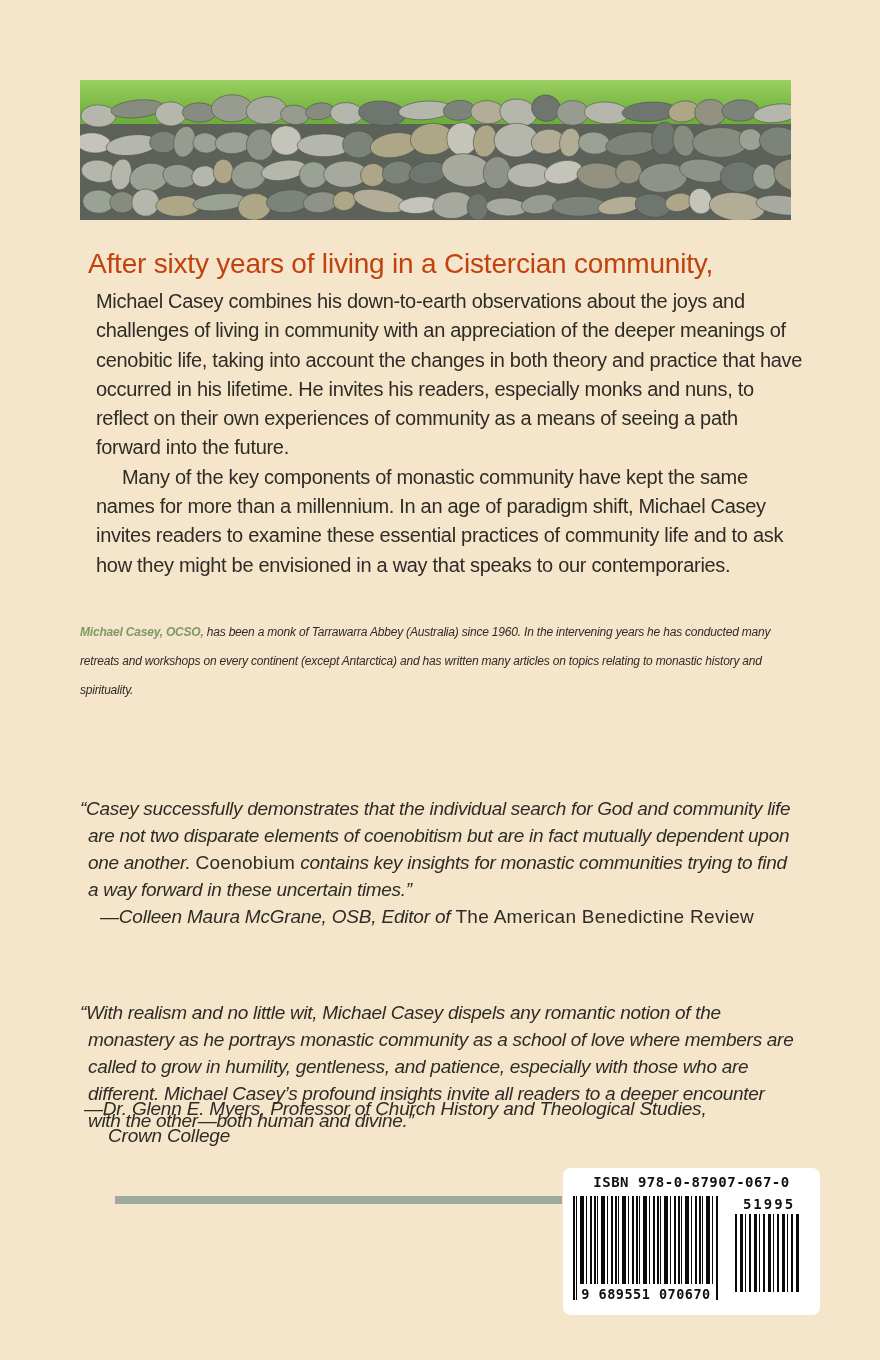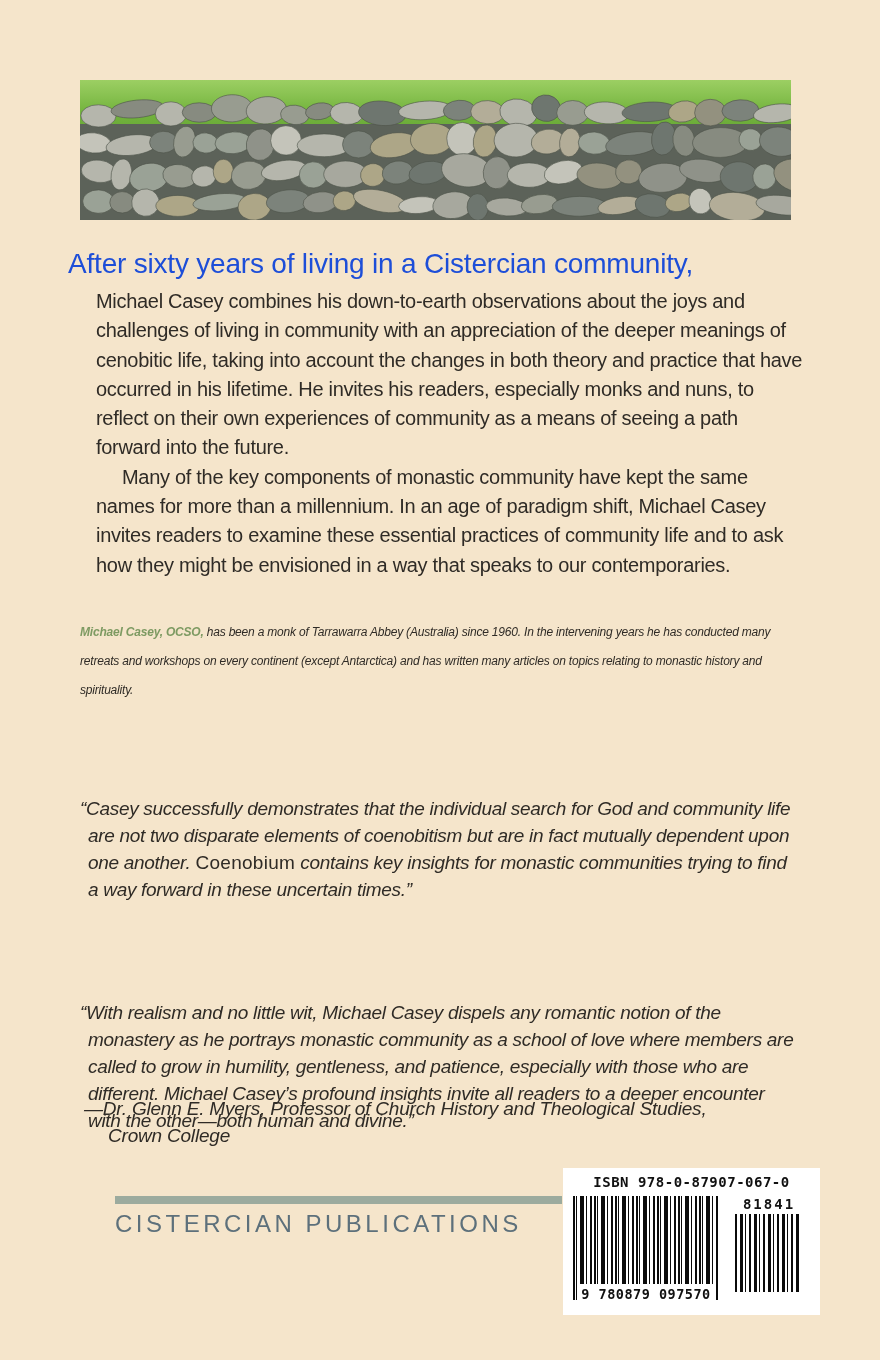--- a/index.html
+++ b/index.html
@@ -11,22 +11,22 @@
     font-family:"Liberation Sans", sans-serif;
     color:#2f2b26;
     overflow:hidden;
   }
   .photo {
     position:absolute; left:80px; top:80px; width:711px; height:140px;
     overflow:hidden;
   }
   .photo svg { display:block; }
   .heading {
-    position:absolute; left:68px; top:248px; width:720px;
-    font-size:28px; line-height:32px; color:#1d4ed8; letter-spacing:-0.2px;
+    position:absolute; left:88px; top:248px; width:720px;
+    font-size:28px; line-height:32px; color:#c2410c; letter-spacing:-0.2px;
   }
   .bodytext {
     position:absolute; left:96px; top:287px; width:708px;
     font-size:20px; line-height:29.3px; letter-spacing:-0.3px; color:#2f2b26;
   }
   .bodytext p { margin:0; }
   .bodytext p.indent { text-indent:26px; }
   .bio {
     position:absolute; left:80px; top:618px; width:708px;
     font-size:12px; line-height:29px; letter-spacing:-0.2px;
@@ -56,20 +56,21 @@
     position:absolute; left:115px; top:1210px; width:470px;
     font-size:24px; letter-spacing:3.5px; color:#5d707b;
   }
   .credits {
     position:absolute; left:119px; top:1252px; width:420px;
     font-size:17px; line-height:24px; color:#1f1d1a; letter-spacing:-0.2px;
   }
   .barcode-box {
     position:absolute; left:563px; top:1168px; width:257px; height:147px;
     background:#ffffff;
+    border-radius:8px;
   }
   .isbn-label {
     position:absolute; left:0; top:6px; width:100%;
     text-align:center; font-family:"DejaVu Sans Mono", monospace;
     font-size:14px; font-weight:bold; letter-spacing:0.5px; color:#111;
   }
   .price-code {
     position:absolute; left:168px; top:28px; width:76px;
     text-align:center; font-family:"DejaVu Sans Mono", monospace;
     font-size:14px; font-weight:bold; letter-spacing:2px; color:#111;
@@ -219,31 +220,31 @@
 
   <div class="bodytext">
     <p>Michael Casey combines his down-to-earth observations about the joys and challenges of living in community with an appreciation of the deeper meanings of cenobitic life, taking into account the changes in both theory and practice that have occurred in his lifetime. He invites his readers, especially monks and nuns, to reflect on their own experiences of community as a means of seeing a path forward into the future.</p>
     <p class="indent">Many of the key components of monastic community have kept the same names for more than a millennium. In an age of paradigm shift, Michael Casey invites readers to examine these essential practices of community life and to ask how they might be envisioned in a way that speaks to our contemporaries.</p>
   </div>
 
   <div class="bio"><span class="bio-name">Michael Casey, OCSO, </span><span>has been a monk of Tarrawarra Abbey (Australia) since 1960.  In the intervening years he has conducted many retreats and workshops on every continent (except Antarctica) and has written many articles on topics relating to monastic history and spirituality.</span></div>
 
   <div class="quote q1"><span>“Casey successfully demonstrates that the individual search for God and community life are not two disparate elements of coenobitism but are in fact mutually dependent upon one another. </span><span class="roman">Coenobium</span><span> contains key insights for monastic communities trying to find a way forward in these uncertain times.”</span></div>
 
+  <div class="attribution attr1"><span>—Colleen Maura McGrane, OSB, Editor of </span><span class="roman">The American Benedictine Review</span></div>
 
   <div class="quote q2">“With realism and no little wit, Michael Casey dispels any romantic notion of the monastery as he portrays monastic community as a school of love where members are called to grow in humility, gentleness, and patience, especially with those who are different. Michael Casey’s profound insights invite all readers to a deeper encounter with the other—both human and divine.”</div>
 
   <div class="attribution attr2"><span>—Dr. Glenn E. Myers, Professor of Church History and Theological Studies,</span><span class="line2">Crown College</span></div>
 
   <div class="pub-bar"></div>
 
-  <div class="pub-name">CISTERCIAN PUBLICATIONS</div>
 
 
   <div class="barcode-box">
     <div class="isbn-label">ISBN 978-0-87907-067-0</div>
-    <div class="price-code">81841</div>
+    <div class="price-code">51995</div>
     <div class="ean-bars"></div>
-    <div class="ean-digits">9 780879 097570</div>
+    <div class="ean-digits">9 689551 070670</div>
     <div class="supp-bars"></div>
   </div>
 
 </div>
 
 </body></html>

